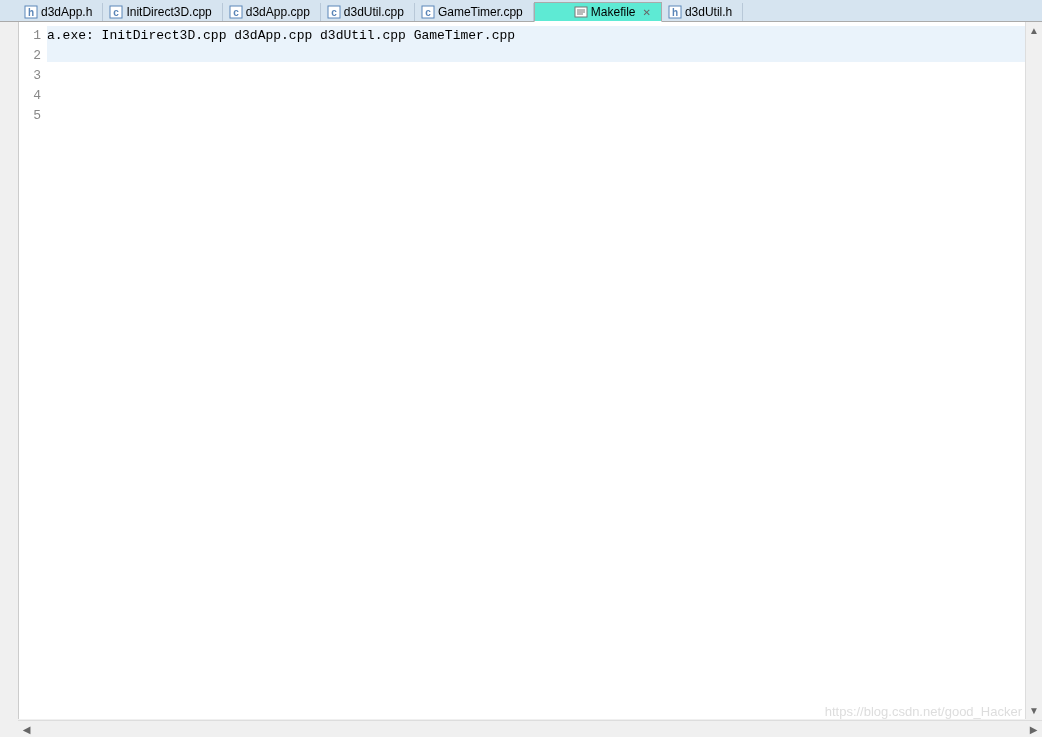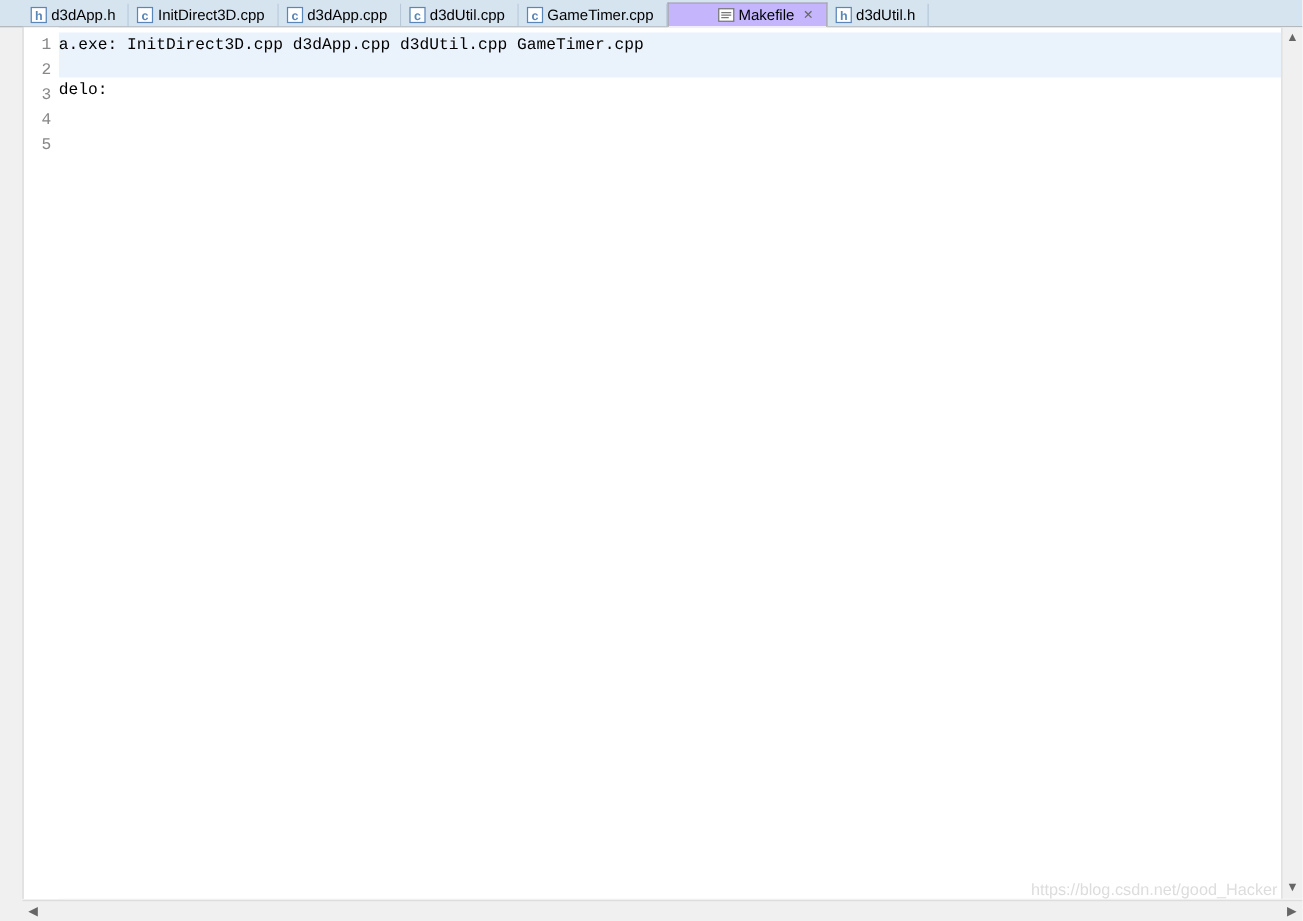--- a/index.html
+++ b/index.html
@@ -30,21 +30,21 @@
       align-items: center;
       gap: 3px;
       padding: 2px 10px 2px 6px;
       background: #d6e4f0;
       border-right: 1px solid #b8c8d8;
       cursor: pointer;
       font-size: 12px;
       white-space: nowrap;
     }
     .tab.active {
-      background: #c4b5fd;
+      background: #5eead4;
       border: 1px solid #aaa;
       border-bottom: 1px solid #fff;
       margin-bottom: -1px;
       position: relative;
       padding-left: 39px;
     }
     .tab-icon {
       width: 14px;
       height: 14px;
       display: inline-flex;
@@ -226,21 +226,21 @@
   </div>
 
 <div class="editor-container">
   <div class="gutter" id="gutter">
       <div>1</div>
       <div>2</div>
       <div>3</div>
       <div>4</div>
       <div>5</div>
     </div>
-  <div class="code-area" id="code-area"><div class="code-line highlighted">a.exe: InitDirect3D.cpp d3dApp.cpp d3dUtil.cpp GameTimer.cpp</div><div class="code-line">delo:</div><div class="code-line"></div></div>
+  <div class="code-area" id="code-area"><div class="code-line highlighted">a.exe: InitDirect3D.cpp d3dApp.cpp d3dUtil.cpp GameTimer.cpp</div><div class="code-line"></div></div>
   <div class="vscroll">
     <div class="vscroll-arrow">▲</div>
     <div class="vscroll-track"></div>
     <div class="vscroll-arrow">▼</div>
   </div>
 </div>
 
 <div class="hscroll">
   <div class="hscroll-arrow">◀</div>
   <div class="hscroll-track"></div>

